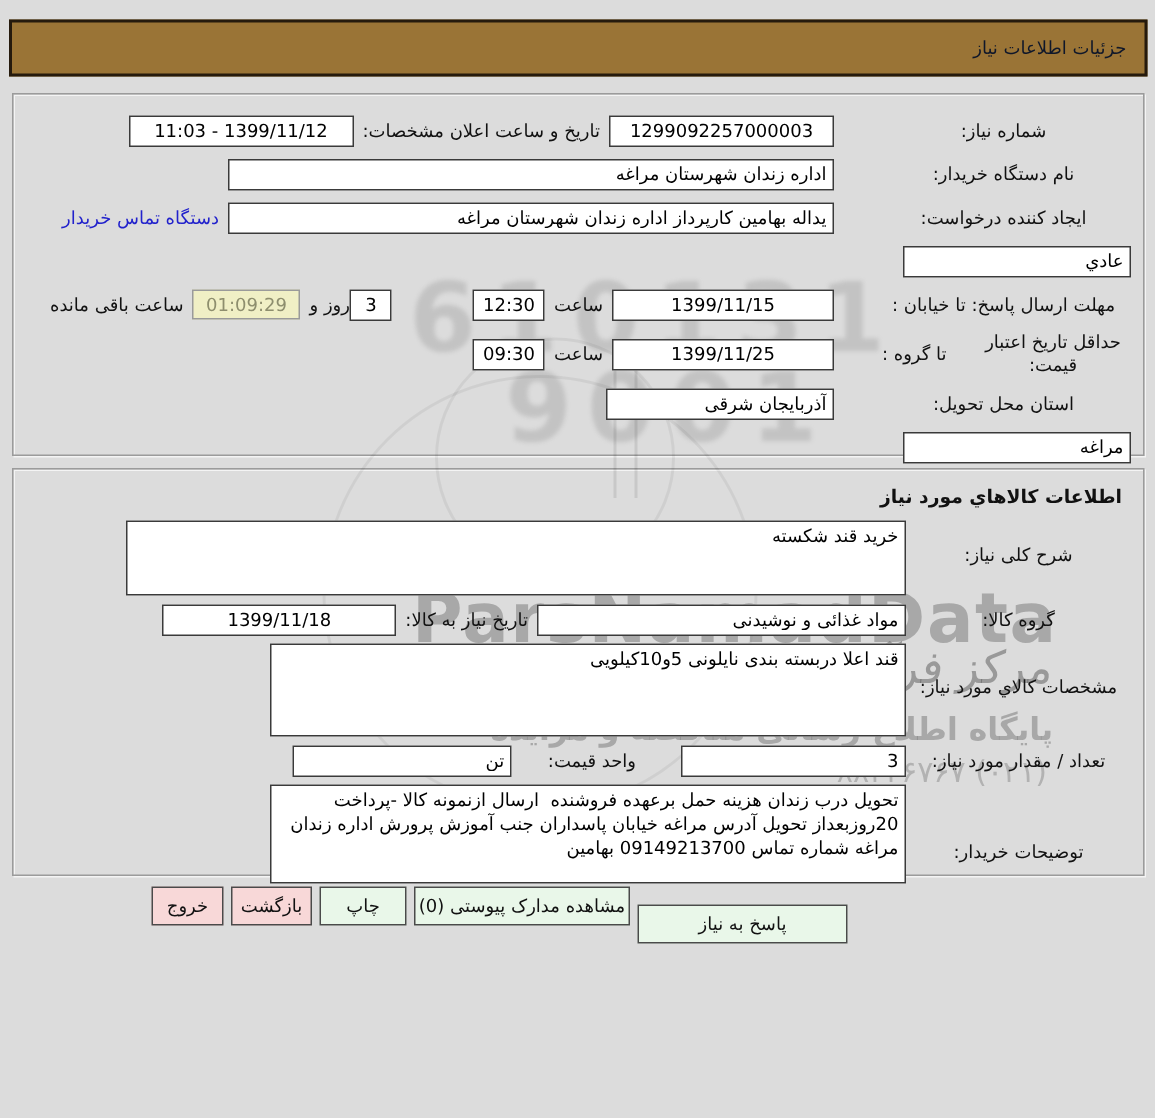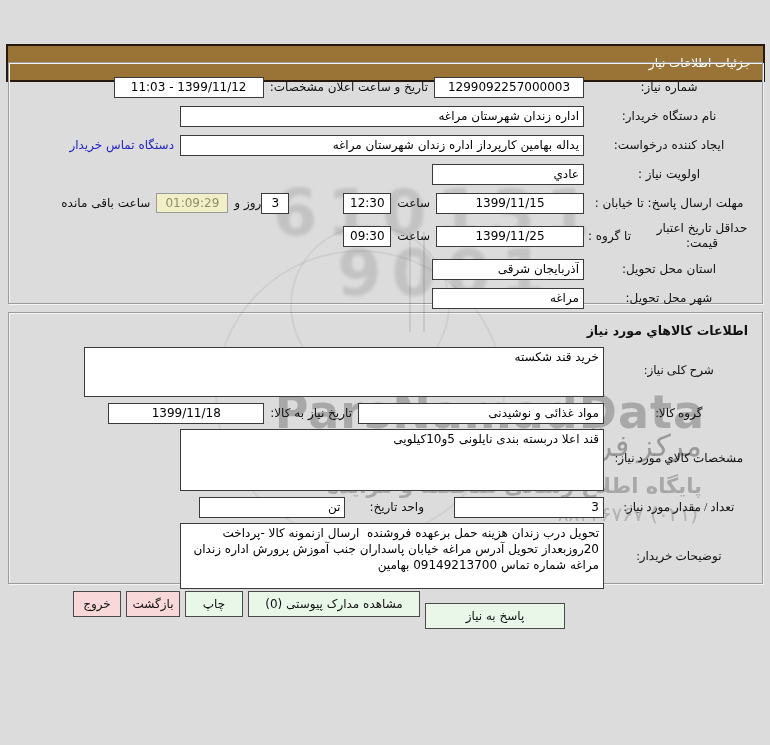--- a/index.html
+++ b/index.html
@@ -7,34 +7,34 @@
   body {
     width:770px; height:745px; position:relative; overflow:hidden;
     background:#dcdcdc;
     font-family:"DejaVu Sans", sans-serif;
     direction:rtl; font-size:12px; color:#111;
   }
   .titlebar {
     position:absolute; top:13px; right:5px; left:6px; height:38px;
     background:#9a7436; border:2px solid #251a0d;
     display:flex; align-items:center; padding:0 12px;
-    color:#ffffff; font-size:12px;margin-top:31px;
+    color:#0f172a; font-size:12px;
   }
   .panel {
     position:absolute; right:7px; left:8px;
     border:1px solid #9b9b9b;
     box-shadow: inset 1px 1px 0 #f4f4f4, 1px 1px 0 #f4f4f4;
   }
   .panel1 { top:62px; height:242px; padding:8px 8px 0 8px; }
   .panel2 { top:312px; height:272px; padding:6px 8px 0 8px; }
   .row { display:flex; align-items:center; margin-top:3px; min-height:26px;
          position:relative; z-index:2; }
   .row.top { align-items:flex-start; }
-  .lblcol { width:170px; flex:none; text-align:center; line-height:1.25; }
-  .lblcol2 { width:150px; flex:none; text-align:center; line-height:1.25;font-family:Liberation Serif, serif; }
+  .lblcol { width:170px; flex:none; text-align:center; line-height:1.25;margin-left:28px; }
+  .lblcol2 { width:150px; flex:none; text-align:center; line-height:1.25; }
   .lbl { white-space:nowrap; }
   .lbl-flex { display:flex; align-items:center; justify-content:center; gap:23px;text-align:center; }
   .lbl-flex .wrap { width:96px; white-space:normal; }
   .inp, .txa {
     background:#fff; border:1px solid #3a3a3a; font-family:inherit;
     font-size:12px; color:#000; padding:1px 4px; position:relative; z-index:2;
   }
   .inp { height:21px; }
   .txa { resize:none; overflow:hidden; line-height:1.35; }
   .c { text-align:center; } .r { text-align:right; }
@@ -48,21 +48,21 @@
               position:relative; z-index:2; }
   .sec-title { font-weight:bold; font-size:12.5px; padding:4px 6px 6px;
                position:relative; z-index:2; text-align:right; }
   .btnrow { position:absolute; top:591px; right:205px; display:flex; gap:5px; z-index:3; }
   .btn {
     height:26px; border:1px solid #4a4a4a; background:#e9f7e9;
     display:flex; align-items:center; justify-content:center;
     font-size:12px; padding:0 8px; cursor:default; white-space:nowrap;
   }
   .btn.pink { background:#f8d8d8;text-align:center; }
-  .w-respond { width:140px;margin-top:12px; } .w-attach { width:172px; } .w-print { width:58px; }
+  .w-respond { width:140px;margin-top:12px; } .w-attach { width:144px; } .w-print { width:58px; }
   .w-back { width:54px; } .w-exit { width:48px; }
   
   .wm { position:absolute; z-index:1; pointer-events:none; }
   .wm-digits { font-size:64px; font-weight:bold; color:rgba(110,110,110,0.22);
                letter-spacing:10px; filter:blur(1.5px); direction:ltr; }
   .wm-circle { border:2px solid rgba(0,0,0,0.055); border-radius:50%; }
   .wm-lines { width:16px; height:100px; border-right:2px solid rgba(0,0,0,0.09);
               border-left:2px solid rgba(0,0,0,0.09); }
   .wm-brand { font-size:46px; font-weight:bold; color:rgba(125,125,125,0.55);
               direction:ltr; letter-spacing:1px; }
@@ -95,21 +95,20 @@
     <input class="inp r gap" style="width: 404px;" readonly="" value="اداره زندان شهرستان مراغه">
   </div>
 
   <div class="row">
     <div class="lblcol lbl">ایجاد کننده درخواست:</div>
     <input class="inp r gap" style="width: 404px;" readonly="" value="یداله بهامین کارپرداز اداره زندان شهرستان مراغه">
     <a class="contact gap" href="#">دستگاه تماس خریدار</a>
   </div>
 
   <div class="row">
-    <div class="lblcol lbl">اولویت نیاز :</div>
     <input class="inp r gap" style="width: 152px;" readonly="" value="عادي">
   </div>
 
   <div class="row">
     <div class="lblcol lbl" style="min-width:170px;width:auto">مهلت ارسال پاسخ: تا خیابان :</div>
     <input class="inp c gap" style="width: 148px;" readonly="" value="1399/11/15">
     <span class="lbl gap">ساعت</span>
     <input class="inp c gap" style="width: 48px;" readonly="" value="12:30">
     <input class="inp c" style="width: 28px; margin-right: 48px;" readonly="" value="3">
     <span class="lbl gap">روز و</span>
@@ -126,21 +125,20 @@
     <span class="lbl gap">ساعت</span>
     <input class="inp c gap" style="width: 48px;" readonly="" value="09:30">
   </div>
 
   <div class="row">
     <div class="lblcol lbl">استان محل تحویل:</div>
     <input class="inp r gap" style="width: 152px;" readonly="" value="آذربایجان شرقی">
   </div>
 
   <div class="row">
-    <div class="lblcol lbl">شهر محل تحویل:</div>
     <input class="inp r gap" style="width: 152px;" readonly="" value="مراغه">
   </div>
 </div>
 
 <div class="panel panel2">
   <div class="sec-title">اطلاعات کالاهاي مورد نیاز</div>
 
   <div class="row top">
     <div class="lblcol2 lbl" style="margin-top:16px">شرح کلی نیاز:</div>
     <textarea class="txa r gap" style="width: 520px; height: 50px;" readonly="">خرید قند شکسته</textarea>
@@ -154,26 +152,26 @@
   </div>
 
   <div class="row top">
     <div class="lblcol2 lbl" style="margin-top:22px;white-space:normal">مشخصات کالاي مورد نیاز:</div>
     <textarea class="txa r gap" style="width: 424px; height: 62px;" readonly="">قند اعلا دربسته بندی نایلونی 5و10کیلویی</textarea>
   </div>
 
   <div class="row">
     <div class="lblcol2 lbl">تعداد / مقدار مورد نیاز:</div>
     <input class="inp r gap" style="width: 150px;" readonly="" value="3">
-    <span class="lbl" style="margin-left:24px;margin-right:24px">واحد تاریخ:</span>
+    <span class="lbl" style="margin-left:24px;margin-right:24px">واحد قیمت:</span>
     <input class="inp r" style="width: 146px;" readonly="" value="تن">
   </div>
 
   <div class="row top">
-    <div class="lblcol2 lbl" style="margin-top:26px">توضیحات خریدار:</div>
+    <div class="lblcol2 lbl" style="margin-top:38px">توضیحات خریدار:</div>
     <textarea class="txa r gap" style="width: 424px; height: 66px;" readonly="">تحویل درب زندان هزینه حمل برعهده فروشنده  ارسال ازنمونه کالا -پرداخت 20روزبعداز تحویل آدرس مراغه خیابان پاسداران جنب آموزش پرورش اداره زندان مراغه شماره تماس 09149213700 بهامین</textarea>
   </div>
 </div>
 
 <div class="wm wm-digits" style="top:176px; right:170px">610131</div>
 <div class="wm wm-digits" style="top:236px; right:215px">9001</div>
 <div class="wm wm-circle" style="top:250px; right:265px; width:290px; height:290px"></div>
 <div class="wm wm-circle" style="top:225px; right:320px; width:160px; height:160px"></div>
 <div class="wm wm-lines" style="top:232px; right:345px"></div>
 <div class="wm wm-brand" style="top:385px; right:65px">ParsNamadData</div>

